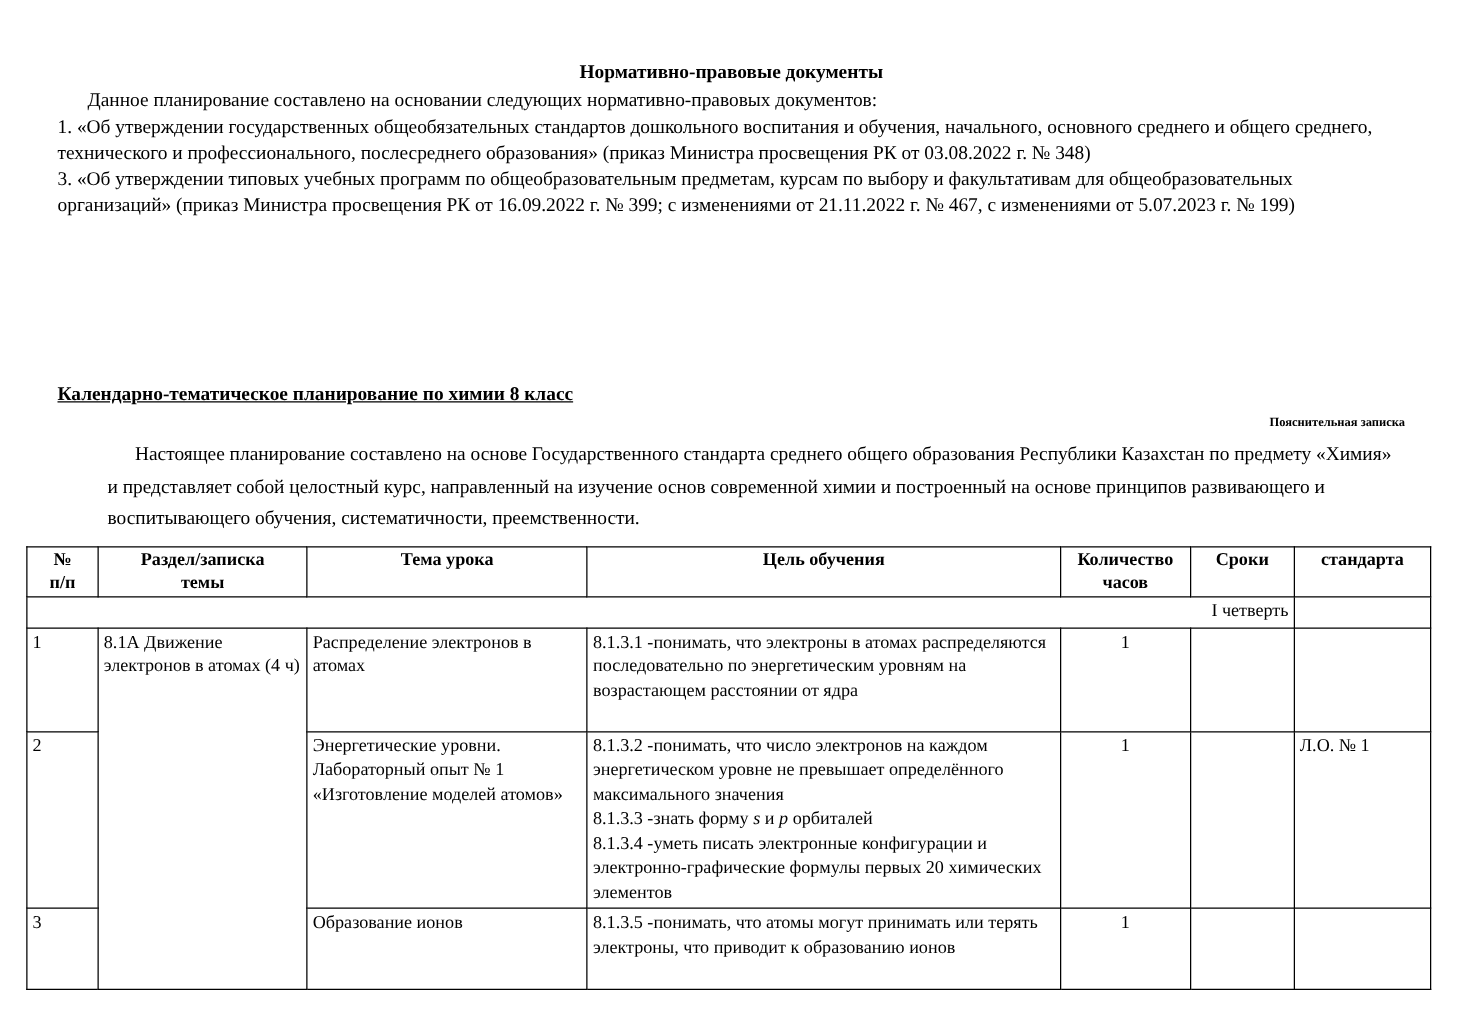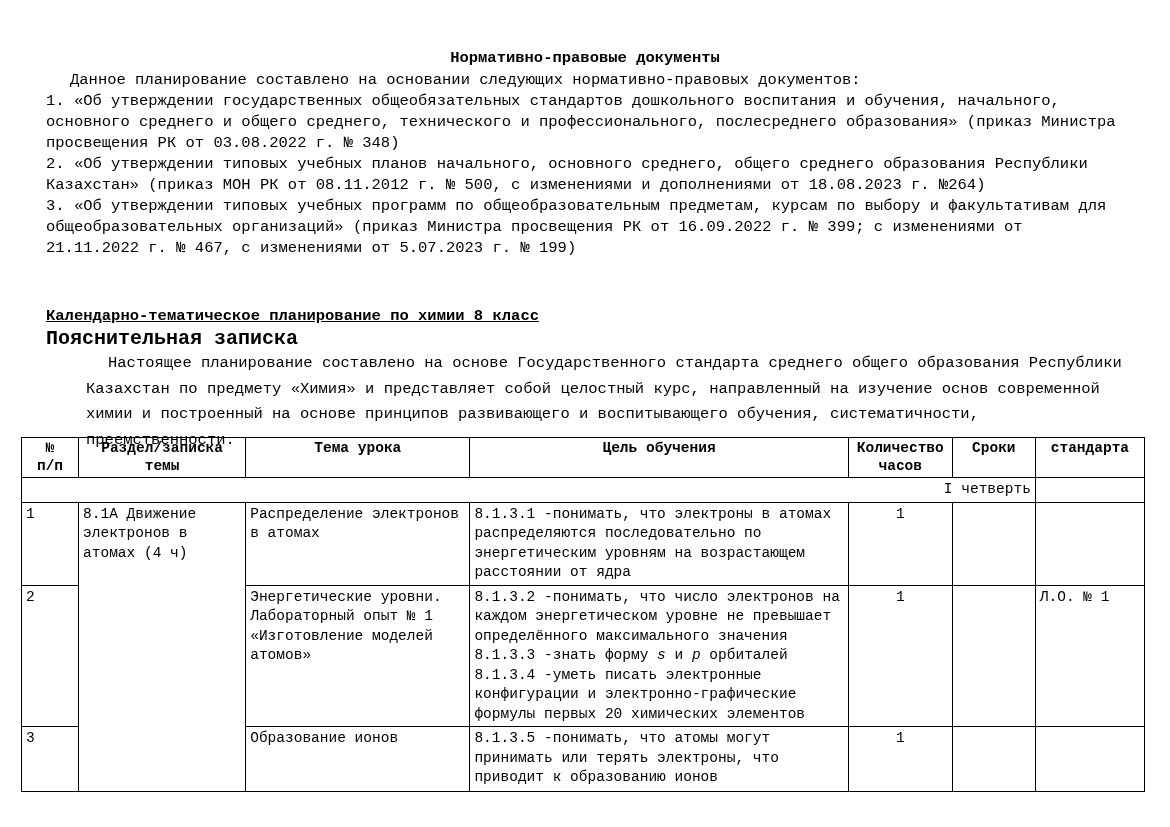--- a/index.html
+++ b/index.html
@@ -13,21 +13,20 @@
     font-family: "Liberation Serif", "DejaVu Serif", serif;
     color: #000000;
     overflow: hidden;
   }
   .page {
     position: relative;
     width: 1170px;
     height: 800px;
     padding: 0;
     box-sizing: border-box;
-    font-family: Liberation Mono, monospace;
   }
 
   
   .norm-block {
     position: absolute;
     left: 46px;
     top: 48px;
     width: 1078px;
   }
   .norm-title {
@@ -56,23 +55,23 @@
     width: 1078px;
   }
   .ktp-title {
     text-align: left;
     font-weight: bold;
     font-size: 15.5px;
     line-height: 22px;
     text-decoration: underline;
   }
   .ktp-sub {
-    text-align: left;
-    font-weight: bold;
-    font-size: 20px;
+    text-align: right;
+    font-weight: bold;
+    font-size: 10px;
     line-height: 24px;
   }
   .ktp-para {
     font-size: 15.5px;
     line-height: 25.5px;
     text-align: left;
   }
   .ktp-para.indent {
     text-indent: 22px;
     margin-left: 40px;
@@ -135,21 +134,20 @@
 </style>
 </head>
 <body>
 
 <div class="page">
 
   <section class="norm-block">
     <div class="norm-title">Нормативно-правовые документы</div>
     <div class="norm-intro">Данное планирование составлено на основании следующих нормативно-правовых документов:</div>
     <div class="norm-item">1. «Об утверждении государственных общеобязательных стандартов дошкольного воспитания и обучения, начального, основного среднего и общего среднего, технического и профессионального, послесреднего образования» (приказ Министра просвещения РК от 03.08.2022 г. № 348)</div>
-    <div class="norm-item">2. «Об утверждении типовых учебных планов начального, основного среднего, общего среднего образования Республики Казахстан» (приказ МОН РК от 08.11.2012 г. № 500, с изменениями и дополнениями от 18.08.2023 г. №264)</div>
     <div class="norm-item">3. «Об утверждении типовых учебных программ по общеобразовательным предметам, курсам по выбору и факультативам для общеобразовательных организаций» (приказ Министра просвещения РК от 16.09.2022 г. № 399; с изменениями от 21.11.2022 г. № 467, с изменениями от 5.07.2023 г. № 199)</div>
   </section>
 
   <section class="ktp-block">
     <div class="ktp-title">Календарно-тематическое планирование по химии 8 класс</div>
     <div class="ktp-sub">Пояснительная записка</div>
     <div class="ktp-para indent">Настоящее планирование составлено на основе Государственного стандарта среднего общего образования Республики Казахстан по предмету «Химия» и представляет собой целостный курс, направленный на изучение основ современной химии и построенный на основе принципов развивающего и воспитывающего обучения, систематичности, преемственности.</div>
   </section>
 
   <div class="ktp-table-wrap">

